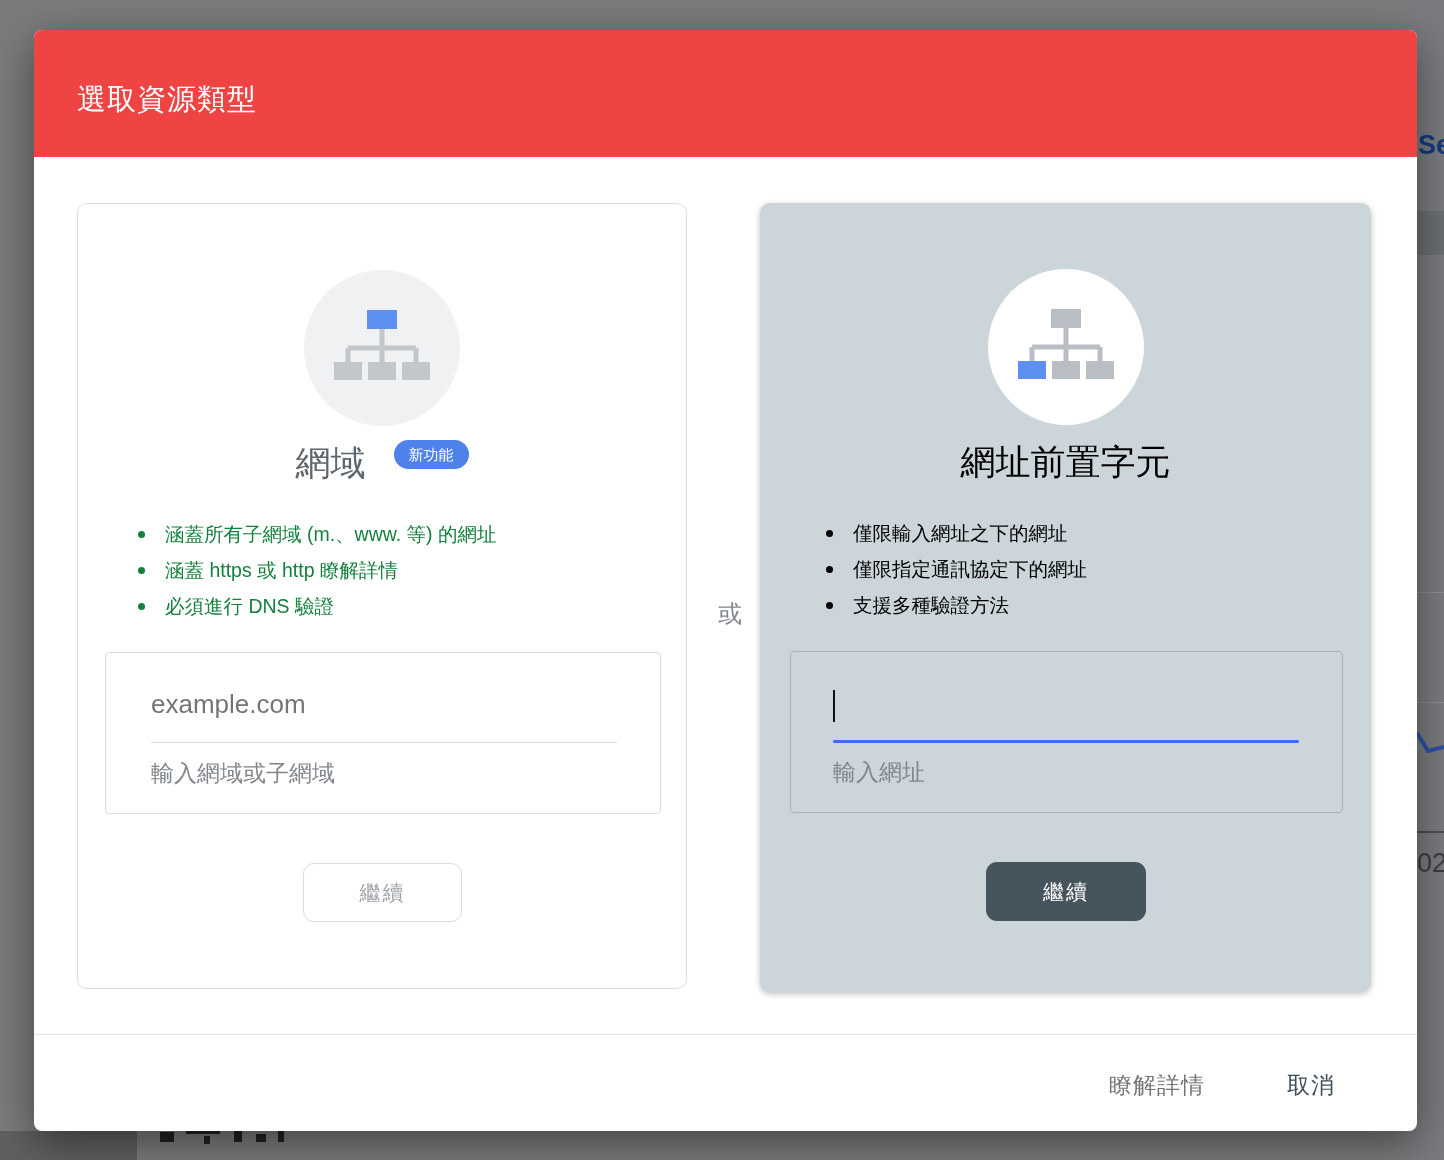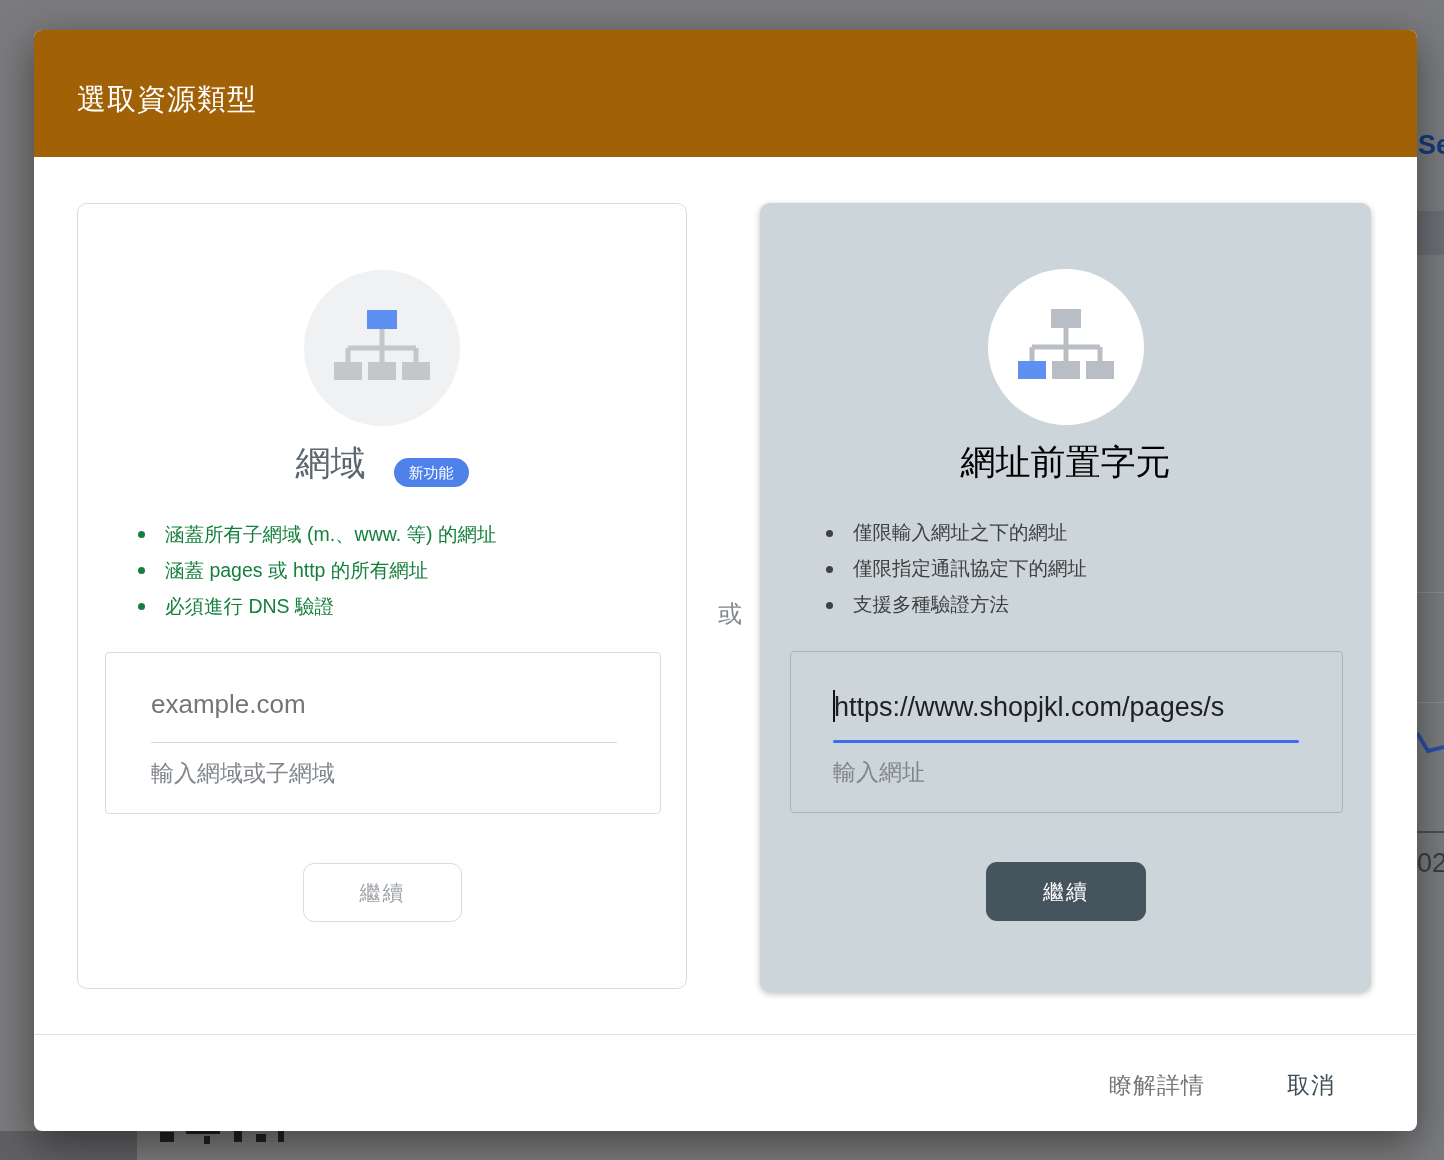--- a/index.html
+++ b/index.html
@@ -16,47 +16,47 @@
   .bg-chartline{position:absolute;left:0;top:728px;}
   .bg-darkline{position:absolute;left:0;top:831px;width:27px;height:2px;background:#4e4f51;}
   .bg-023{position:absolute;left:0;top:848px;font-size:27px;color:#3c3d3f;}
   .bg-bottom-left{position:absolute;left:0;top:1131px;width:137px;height:29px;background:#606063;}
   .bg-text-frag{position:absolute;top:1128px;left:160px;width:260px;height:18px;}
   .bg-text-frag span{position:absolute;background:#202124;}
 
   
   .modal{position:absolute;left:34px;top:30px;width:1383px;height:1101px;background:#ffffff;
          border-radius:8px;overflow:hidden;box-shadow:0 12px 40px rgba(0,0,0,.45);}
-  .modal-header{position:absolute;left:0;top:0;width:100%;height:127px;background:#a16207;}
+  .modal-header{position:absolute;left:0;top:0;width:100%;height:127px;background:#ef4444;}
   .modal-title{position:absolute;left:43px;top:50px;font-size:29px;color:#ffffff;font-weight:400;letter-spacing:1px;}
 
   .or-label{position:absolute;left:666px;top:568px;width:60px;text-align:center;font-size:24px;color:#80868b;}
 
   
   .card{position:absolute;top:173px;height:786px;border-radius:10px;}
   .card-domain{left:43px;width:610px;background:#ffffff;border:1px solid #dadce0;}
   .card-urlprefix{left:726px;width:611px;height:789px;background:#ccd5d9;
                   box-shadow:0 2px 6px rgba(0,0,0,.25);}
   .icon-circle{position:absolute;left:50%;transform:translateX(-50%);top:66px;width:156px;height:156px;border-radius:50%;}
   .card-domain .icon-circle{background:#eff1f3;}
   .card-urlprefix .icon-circle{background:#ffffff;}
   .icon-circle svg{position:absolute;left:50%;top:50%;transform:translate(-50%,-50%);}
 
-  .card-title-row{position:absolute;left:0;top:236px;width:100%;display:flex;justify-content:center;align-items:flex-end;gap:28px;}
+  .card-title-row{position:absolute;left:0;top:236px;width:100%;display:flex;justify-content:center;align-items:flex-start;gap:28px;}
   .card-title{font-size:35px;font-weight:400;}
   .card-domain .card-title{color:#5c6warm368;color:#5d666d;}
   .card-urlprefix .card-title{color:#000000;}
   .new-badge{background:#4e81ea;color:#ffffff;font-size:15px;padding:7px 15px;border-radius:20px;line-height:1;}
 
   .bullets{position:absolute;top:312px;margin:0;padding:0;list-style:none;}
   .card-domain .bullets{left:54px;}
   .card-urlprefix .bullets{left:60px;}
   .bullets li{position:relative;padding-left:33px;font-size:19.5px;line-height:36px;white-space:nowrap;}
   .card-domain .bullets li{color:#15803d;}
-  .card-urlprefix .bullets li{color:#404040;font-family:Liberation Serif, serif;}
+  .card-urlprefix .bullets li{color:#000000;}
   .bullets li::before{content:"";position:absolute;left:6px;top:15px;width:7px;height:7px;border-radius:50%;background:currentColor;}
 
   .input-box{position:absolute;top:448px;border-radius:4px;}
   .card-domain .input-box{left:27px;width:556px;height:162px;border:1px solid #dadce0;background:#fff;}
   .card-urlprefix .input-box{left:30px;width:553px;height:162px;border:1px solid #a9b4ba;}
   .input-inner{position:absolute;left:45px;right:43px;top:0;height:100%;}
   .ghost-input{position:absolute;left:0;top:36px;width:100%;font-size:26px;color:#9aa0a6;
                border:0;outline:0;background:transparent;padding:0;}
   .underline{position:absolute;left:0;right:0;top:89px;height:1px;background:#d5d7da;}
   .underline-blue{position:absolute;left:0;right:0;top:88px;height:3px;background:#3e6cf0;border-radius:2px;}
@@ -121,21 +121,21 @@
           <rect x="34" y="52" width="28" height="18" fill="#c3c6ca"></rect>
           <rect x="68" y="52" width="28" height="18" fill="#c3c6ca"></rect>
         </svg>
       </div>
       <div class="card-title-row">
         <span class="card-title">網域</span>
         <span class="new-badge">新功能</span>
       </div>
       <ul class="bullets">
         <li>涵蓋所有子網域 (m.、www. 等) 的網址</li>
-        <li>涵蓋 pages 或 http 的所有網址</li>
+        <li>涵蓋 https 或 http 瞭解詳情</li>
         <li>必須進行 DNS 驗證</li>
       </ul>
       <div class="input-box">
         <div class="input-inner">
           <input class="ghost-input" type="text" placeholder="example.com" style="">
           <div class="underline"></div>
           <div class="helper">輸入網域或子網域</div>
         </div>
       </div>
       <button class="continue-btn">繼續</button>
@@ -154,21 +154,21 @@
       <div class="card-title-row">
         <span class="card-title">網址前置字元</span>
       </div>
       <ul class="bullets">
         <li>僅限輸入網址之下的網址</li>
         <li>僅限指定通訊協定下的網址</li>
         <li>支援多種驗證方法</li>
       </ul>
       <div class="input-box">
         <div class="input-inner">
-          <div class="url-value"><span class="caret"></span><span>https://www.shopjkl.com/pages/s</span></div>
+          <div class="url-value"><span class="caret"></span></div>
           <div class="underline-blue"></div>
           <div class="helper">輸入網址</div>
         </div>
       </div>
       <button class="continue-btn">繼續</button>
     </div>
 
     <div class="footer-divider"></div>
     <div class="footer">
       <button class="txt-btn btn-learnmore">瞭解詳情</button>

